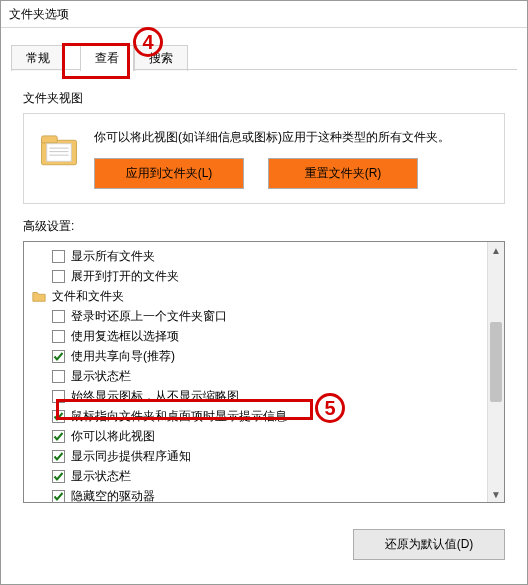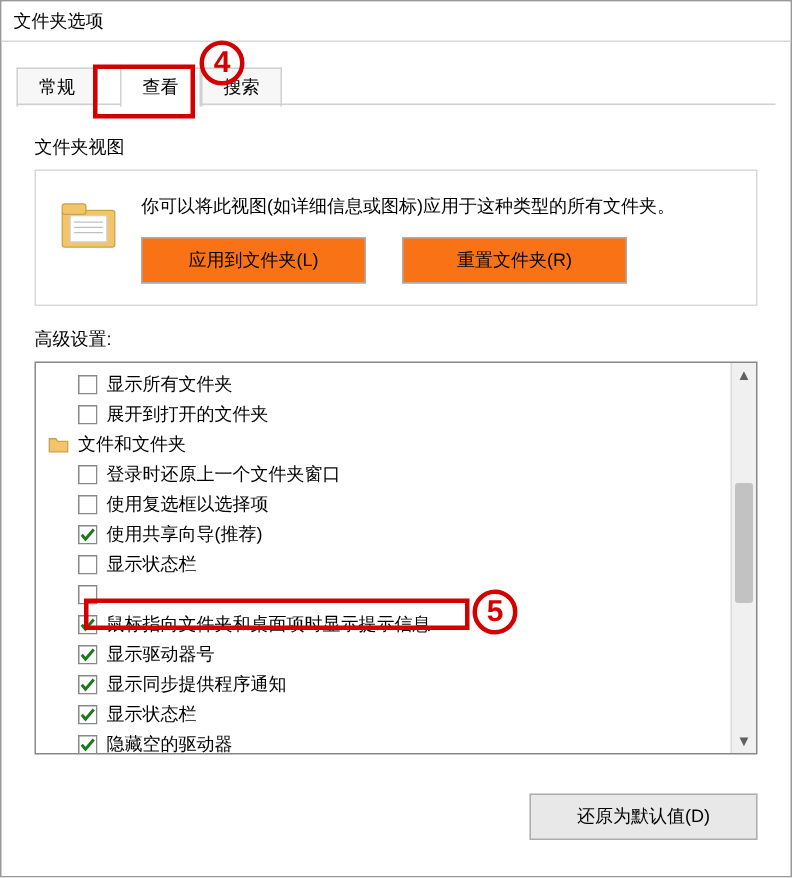--- a/index.html
+++ b/index.html
@@ -305,34 +305,35 @@
           <div class="tree-item indent">
             <svg class="cb" viewBox="0 0 13 13">
               <rect x="0.5" y="0.5" width="12" height="12" fill="#fff" stroke="#888"></rect>
             </svg>
             <span>显示状态栏</span>
           </div>
           <div class="tree-item indent">
             <svg class="cb" viewBox="0 0 13 13">
               <rect x="0.5" y="0.5" width="12" height="12" fill="#fff" stroke="#888"></rect>
             </svg>
+            <span>始终显示图标，从不显示缩略图</span>
           </div>
           <div class="tree-item indent">
             <svg class="cb" viewBox="0 0 13 13">
               <rect x="0.5" y="0.5" width="12" height="12" fill="#fff" stroke="#888"></rect>
               <polyline points="2.5,6.5 5,9.5 10.5,3" fill="none" stroke="#1a7a1a" stroke-width="2"></polyline>
             </svg>
             <span>鼠标指向文件夹和桌面项时显示提示信息</span>
           </div>
           <div class="tree-item indent">
             <svg class="cb" viewBox="0 0 13 13">
               <rect x="0.5" y="0.5" width="12" height="12" fill="#fff" stroke="#888"></rect>
               <polyline points="2.5,6.5 5,9.5 10.5,3" fill="none" stroke="#1a7a1a" stroke-width="2"></polyline>
             </svg>
-            <span>显示驱动器号</span>
+            <span>你可以将此视图</span>
           </div>
           <div class="tree-item indent">
             <svg class="cb" viewBox="0 0 13 13">
               <rect x="0.5" y="0.5" width="12" height="12" fill="#fff" stroke="#888"></rect>
               <polyline points="2.5,6.5 5,9.5 10.5,3" fill="none" stroke="#1a7a1a" stroke-width="2"></polyline>
             </svg>
             <span>显示同步提供程序通知</span>
           </div>
           <div class="tree-item indent">
             <svg class="cb" viewBox="0 0 13 13">

